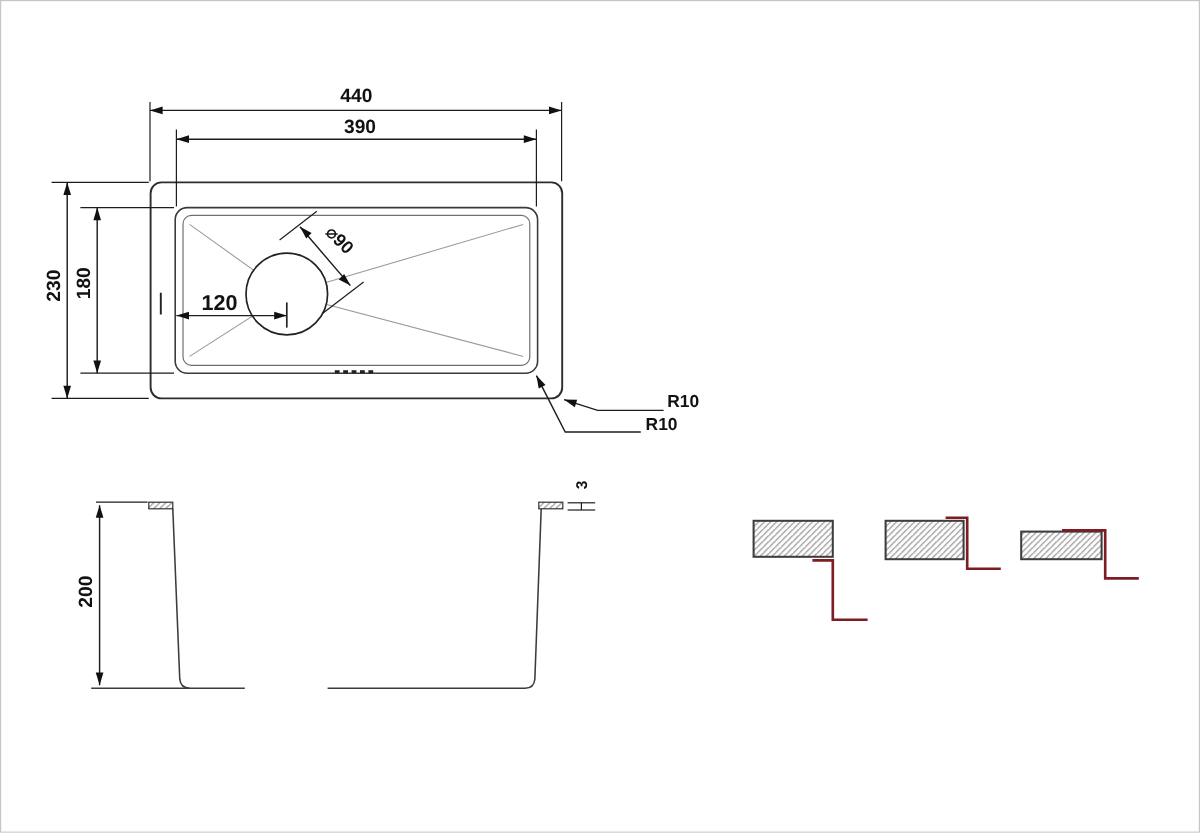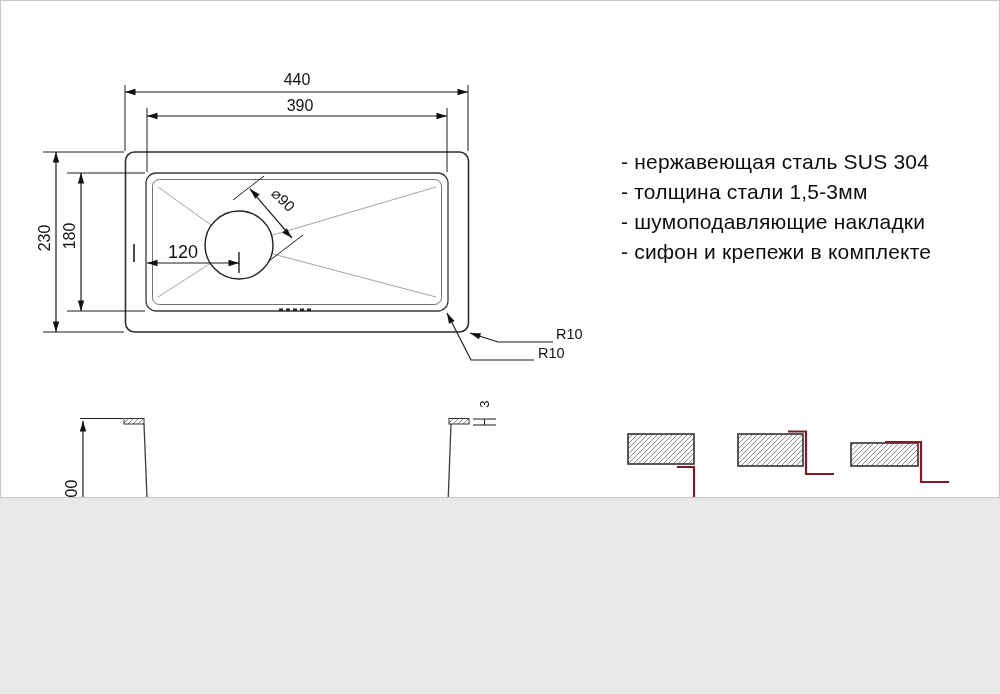--- a/index.html
+++ b/index.html
@@ -1,24 +1,25 @@
 <!DOCTYPE html>
 <html><head>
 <meta charset="utf-8">
 <style>
   html,body{margin:0;padding:0;background:#e9e9e9;}
   .canvas{
     position:relative;
-    width:1000px;height:498px;
+    width:1000px;height:694px;
     background:#ffffff;
     border:1px solid #c6c6c6;
     box-sizing:border-box;
     overflow:hidden;
     font-family:"Liberation Sans", sans-serif;
     margin:0 auto;
+    font-weight:bold;
   }
   svg.draw{position:absolute;left:0;top:0;}
   .dim-text{font-family:"Liberation Sans","DejaVu Sans",sans-serif;fill:#121212;}
   .specs{
     position:absolute;left:620px;top:146px;
     font-size:21px;line-height:30px;color:#0d0d0d;
     letter-spacing:.2px;white-space:nowrap;
   }
   .install-heading{
     position:absolute;left:618px;top:372px;
@@ -162,21 +163,15 @@
         <rect x="737" y="433" width="65" height="32" fill="url(#hatch)" stroke="#3d3d3d" stroke-width="1.7"></rect>
       </g>
 
       <g>
         <rect x="850" y="442" width="67" height="23" fill="url(#hatch)" stroke="#3d3d3d" stroke-width="1.7"></rect>
         <polyline points="884,441 920,441 920,481 948,481" stroke="#7d1c23" stroke-width="2.2"></polyline>
       </g>
     </g>
   </svg>
 
-  <div class="specs">
-    <div>- нержавеющая сталь SUS 304</div>
-    <div>- толщина стали 1,5-3мм</div>
-    <div>- шумоподавляющие накладки</div>
-    <div>- сифон и крепежи в комплекте</div>
-  </div>
 
 
 </div>
 
 </body></html>

